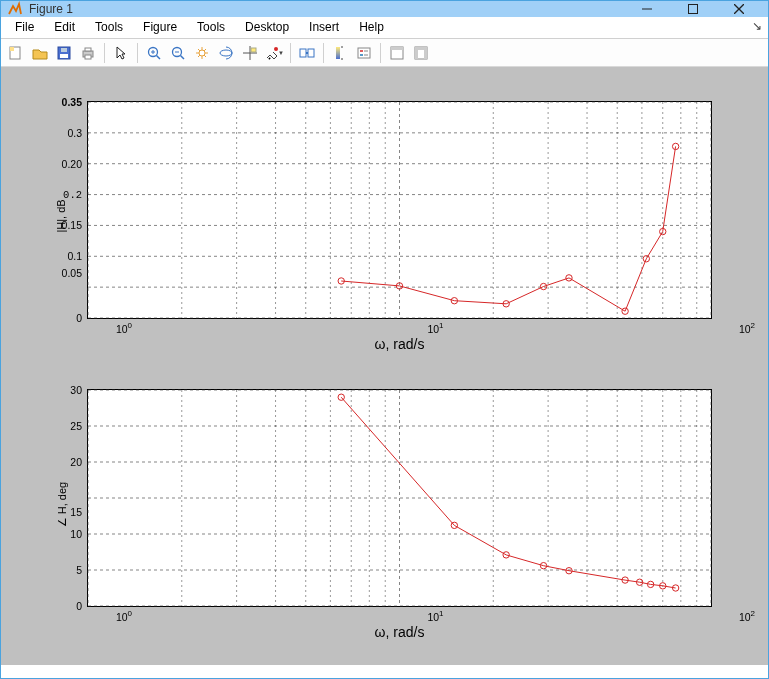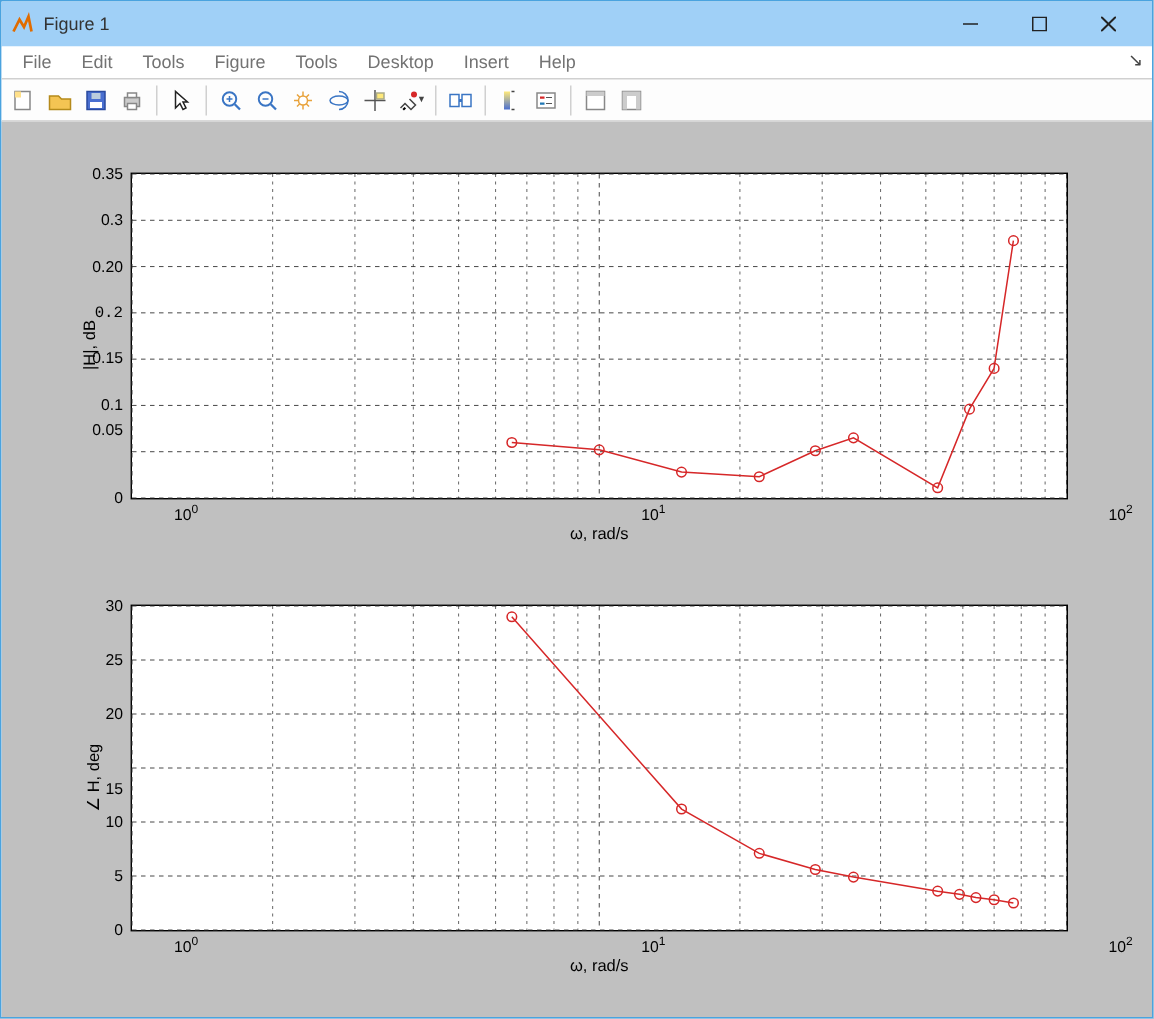--- a/index.html
+++ b/index.html
@@ -7,21 +7,21 @@
     margin: 0;
     font-family: "Segoe UI", Tahoma, sans-serif;
     font-size: 12px;
     background: #fff;
     width: 769px;
     height: 679px;
     overflow: hidden;
     border: 1px solid #4aa3df;
   }
   .titlebar {
-    height: 30px;
+    height: 16px;
     background: #a0d0f7;
     display: flex;
     align-items: center;
     padding: 0 6px;
     color: #333;
   }
   .titlebar .app-icon {
     width: 16px; height: 16px;
     margin-right: 6px;
     display: inline-block;
@@ -39,21 +39,21 @@
     background: #fff;
     border-bottom: 1px solid #d0d0d0;
     display: flex;
     align-items: stretch;
     padding: 0 4px;
     position: relative;
   }
   .menu-item {
     padding: 3px 10px 0 10px;
     font-size: 12px;
-    color: #737373;
+    color: #000000;
   }
   .menu-docker {
     position: absolute; right: 6px; top: 2px; font-size: 12px; color: #444;
   }
   .toolbar {
     height: 28px;
     background: #fdfdfd;
     border-bottom: 1px solid #d9d9d9;
     display: flex;
     align-items: center;
@@ -88,21 +88,21 @@
   .axes-bottom { left: 60px; top: 298px; width: 625px; height: 218px; }
   .ylabel {
     position: absolute;
     transform: rotate(-90deg);
     transform-origin: center;
     font-size: 11px; color: #000;
     white-space: nowrap;
   }
   .xlabel {
     position: absolute;
-    font-size: 11px; color: #000;
+    font-size: 14px; color: #000;
     white-space: nowrap;
   }
   .tick { position: absolute; font-size: 10.5px; color: #000; }
   .tick-x { top: 100%; transform: translate(-50%, 3px); white-space: nowrap; margin-left: 36px; }
   .tick-x sup { font-size: 8px; }
   .tick-y { right: 100%; transform: translate(-6px, -50%); text-align: right; }
   svg.overlay { position: absolute; left: 0; top: 0; width: 100%; height: 100%; overflow: visible; }
 </style>
 </head>
 <body>
@@ -316,21 +316,21 @@
         </svg>
       <div class="ylabel" style="left:-44px; top:50%;">|H|, dB</div>
       <div class="xlabel" style="left:50%; top:100%; transform:translate(-50%,18px);">ω, rad/s</div>
     <div class="tick tick-y" style="top: 216px;">0</div>
         <div class="tick tick-y" style="top: 171px;">0.05</div>
         <div class="tick tick-y" style="top: 154.286px;">0.1</div>
         <div class="tick tick-y" style="top: 123.429px;">0.15</div>
         <div class="tick tick-y" style="top: 92.5714px; font-family: Liberation Mono, monospace;">0.2</div>
         <div class="tick tick-y" style="top: 61.7143px;">0.20</div>
         <div class="tick tick-y" style="top: 30.8571px;">0.3</div>
-        <div class="tick tick-y" style="top: 0px;">0.35</div>
+        <div class="tick tick-y" style="top: 0px; font-weight: bold;">0.35</div>
         <div class="tick tick-x" style="left: 0px;">10<sup>0</sup></div>
         <div class="tick tick-x" style="left: 311.5px;">10<sup>1</sup></div>
         <div class="tick tick-x" style="left: 623px;">10<sup>2</sup></div>
       </div>
 
     <div class="axes axes-bottom">
       <svg class="overlay" id="plot1" viewBox="0 0 623 216">
           <line x1="0" y1="216" x2="623" y2="216" stroke="#333" stroke-width="0.6" stroke-dasharray="3 3"></line>
           <line x1="0" y1="180" x2="623" y2="180" stroke="#333" stroke-width="0.6" stroke-dasharray="3 3"></line>
           <line x1="0" y1="144" x2="623" y2="144" stroke="#333" stroke-width="0.6" stroke-dasharray="3 3"></line>

